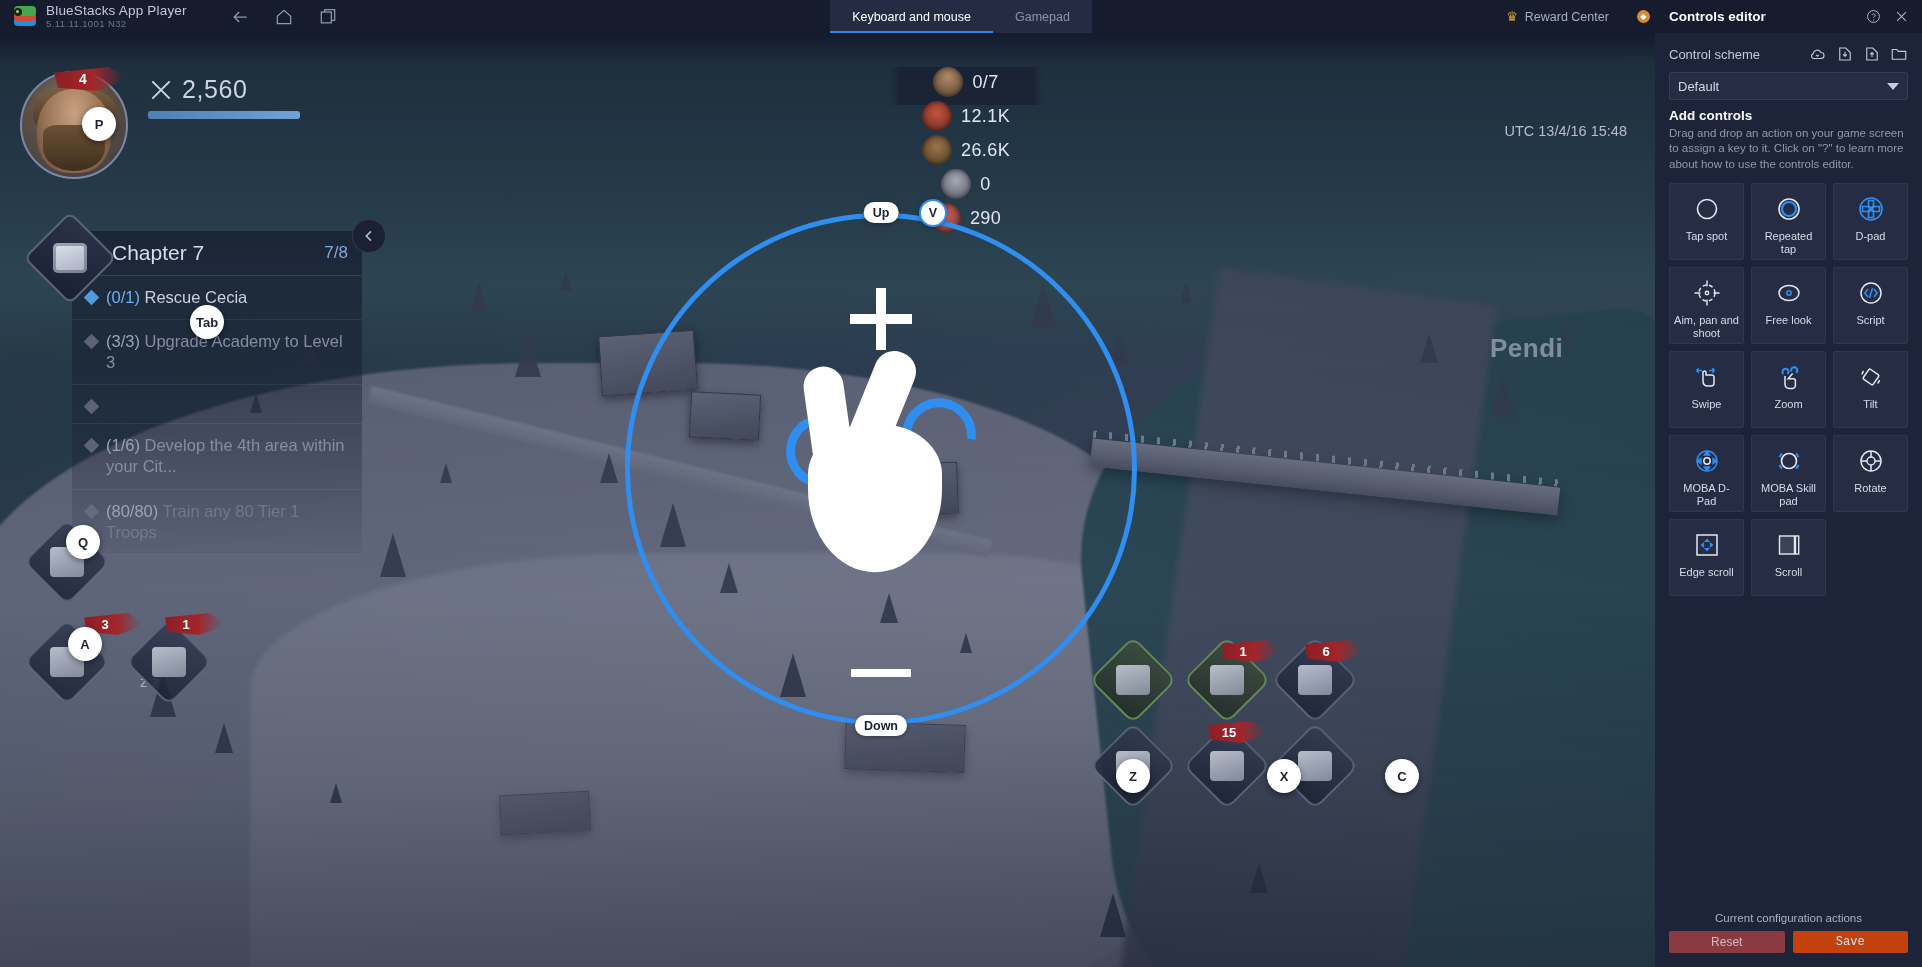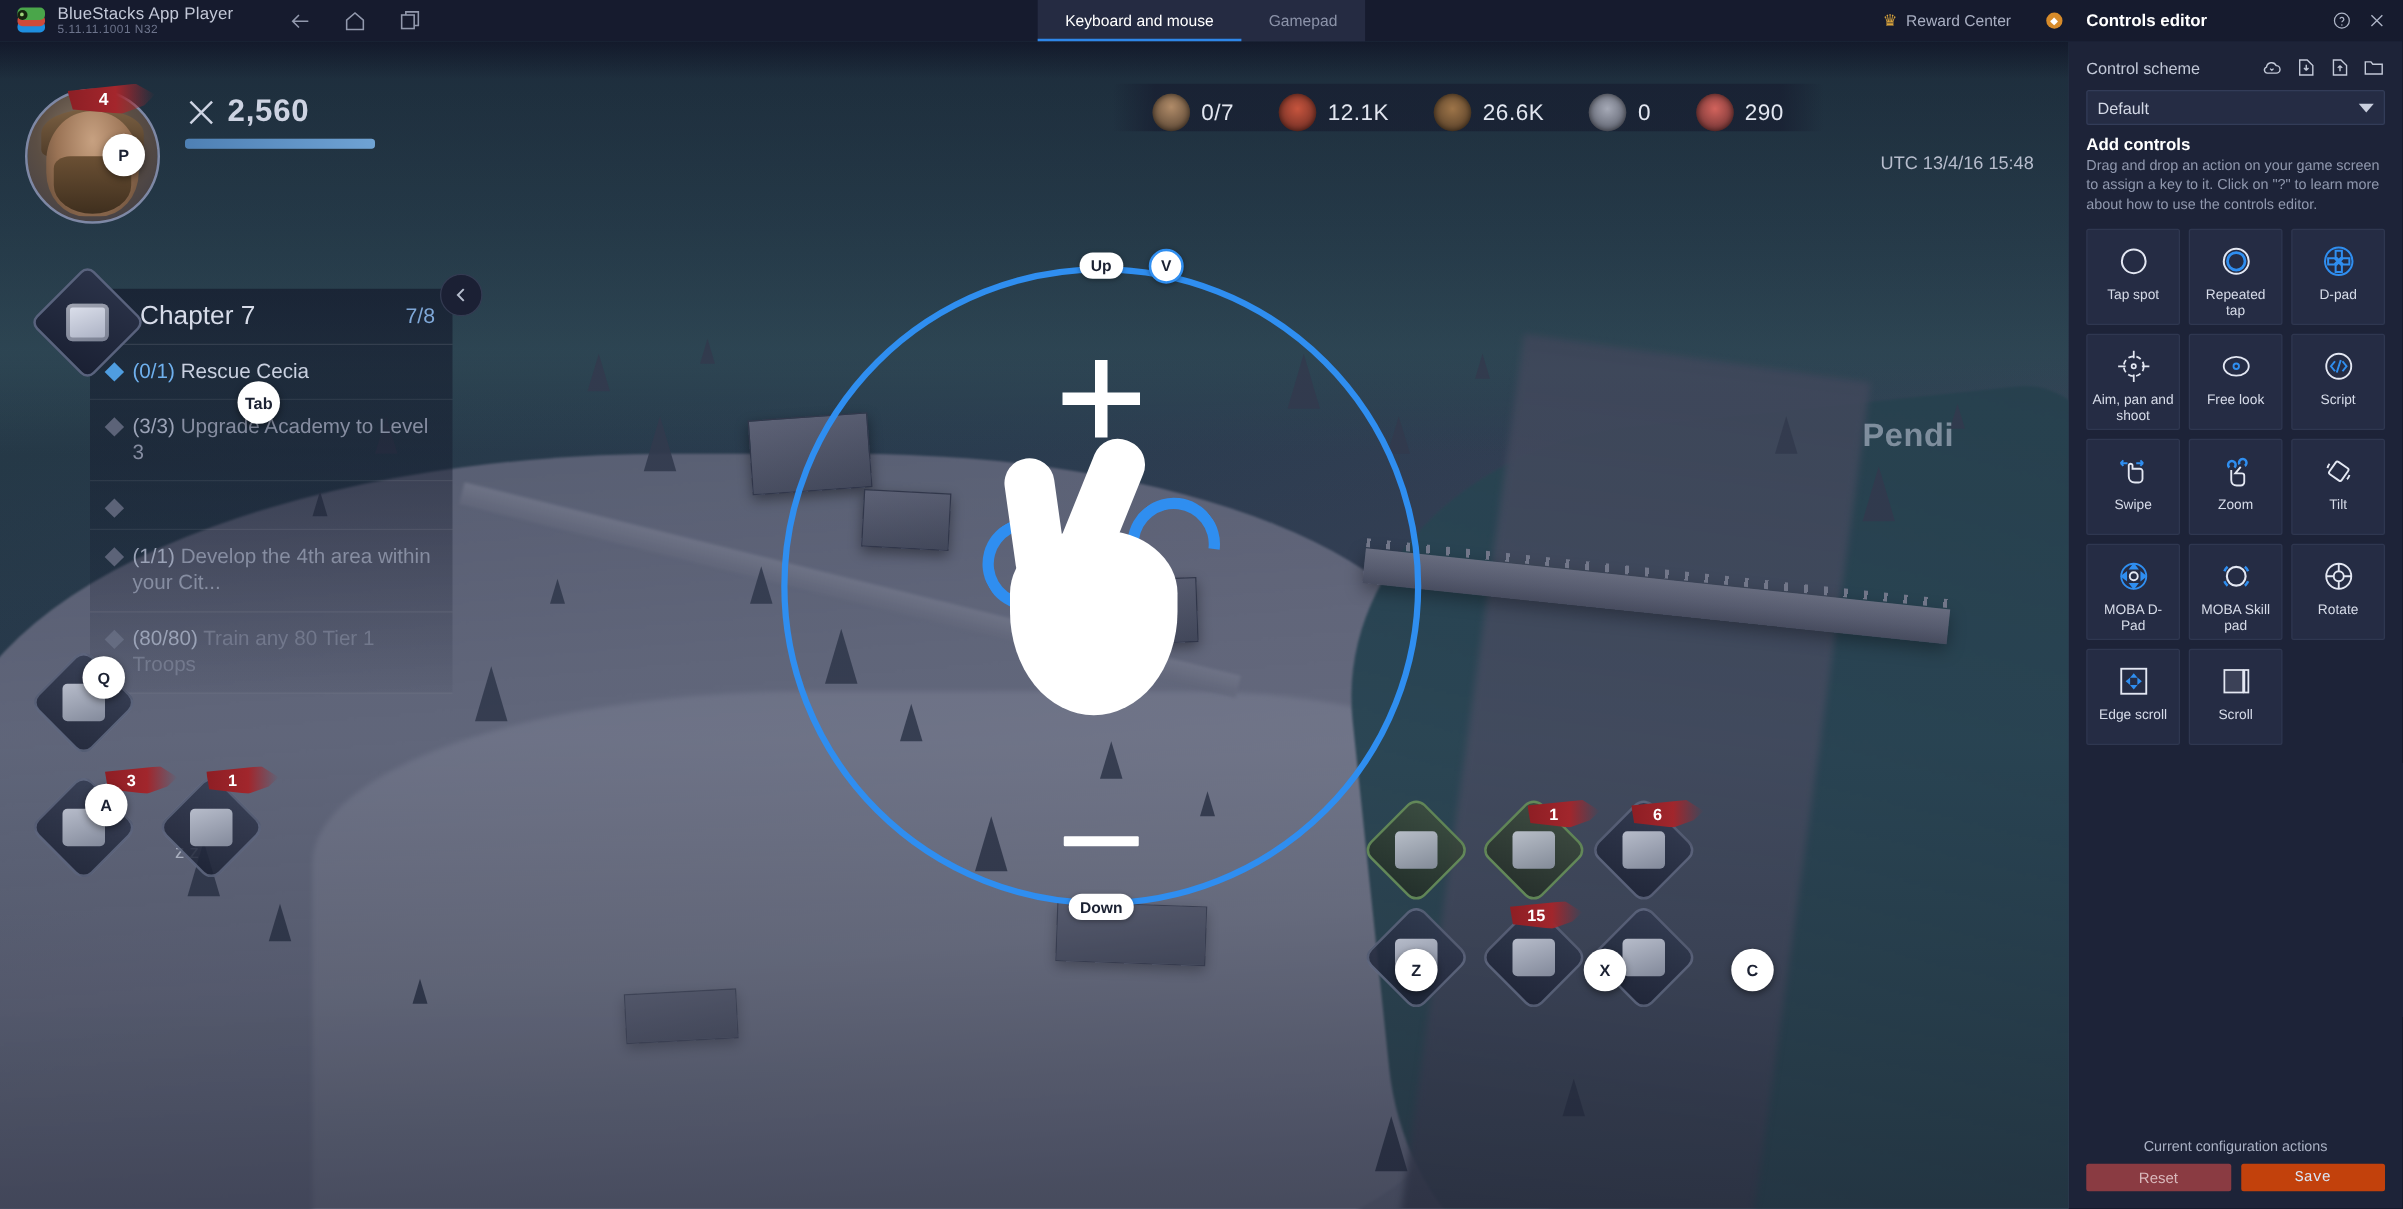--- a/index.html
+++ b/index.html
@@ -115,29 +115,29 @@
         background:linear-gradient(180deg,#6b5034,#3f2f1e); }
   .lvl-banner { position:absolute; left:34px; top:-4px; width:70px; height:24px; z-index:14;
         background:linear-gradient(90deg,#8c1f25 0%, #a4262c 55%, rgba(164,38,44,0) 100%);
         clip-path:polygon(0 24%,78% 0,100% 36%,88% 72%,62% 100%,6% 86%);
         display:flex; align-items:center; justify-content:center; }
   .lvl-banner span { font-size:14px; font-weight:bold; color:#fff; margin-right:12px; }
 
   .res-strip { position:absolute; left:890px; top:34px; height:38px; z-index:12;
         background:linear-gradient(90deg, rgba(22,27,46,.0) 0%, rgba(22,27,46,.62) 6%,
                    rgba(22,27,46,.62) 94%, rgba(22,27,46,0) 100%);
-        display:flex; align-items:flex-end; padding:0 16px; gap:4px; border-radius:3px; }
+        display:flex; align-items:center; padding:0 16px; gap:4px; border-radius:3px;flex-direction:column; }
   .res { display:flex; align-items:center; gap:9px; padding:0 16px; }
   .res-ic { width:30px; height:30px; border-radius:50%; flex:0 0 auto;
         box-shadow:inset 0 0 5px rgba(0,0,0,.6); }
   .res-val { font-size:18px; color:#e2e6f0; letter-spacing:.4px; }
 
   .hero-stat { position:absolute; left:148px; top:42px; z-index:12; }
   .hero-stat-row { display:flex; align-items:center; gap:8px; }
-  .hero-stat-val { font-size:25px; color:#cdd3e2; letter-spacing:.6px;font-weight:bold; }
+  .hero-stat-val { font-size:25px; color:#cdd3e2; letter-spacing:.6px; }
   .hero-bar { margin-top:7px; width:152px; height:8px; border-radius:3px;
         background:rgba(255,255,255,.12); }
   .hero-bar i { display:block; height:100%; width:100%; border-radius:3px;
         background:linear-gradient(90deg,#4e80b4,#6fa3d4); }
 
   .utc { position:absolute; right:28px; top:90px; font-size:14.5px; color:#b7bdcd; z-index:12; }
   .pendi { position:absolute; left:1490px; top:300px; font-size:26px; font-weight:bold;
         color:rgba(198,205,222,.55); letter-spacing:.5px; z-index:11; }
 
   
@@ -472,21 +472,21 @@
             <b>(3/3)</b>
             <span>Upgrade Academy to Level 3</span>
           </div>
         </div>
         <div class="q-item">
           <div class="q-dia"></div>
         </div>
         <div class="q-item">
           <div class="q-dia"></div>
           <div class="q-text">
-            <b>(1/1)</b>
+            <b>(1/6)</b>
             <span>Develop the 4th area within your Cit...</span>
           </div>
         </div>
         <div class="q-item dim">
           <div class="q-dia"></div>
           <div class="q-text">
             <b>(80/80)</b>
             <span>Train any 80 Tier 1 Troops</span>
           </div>
         </div>

